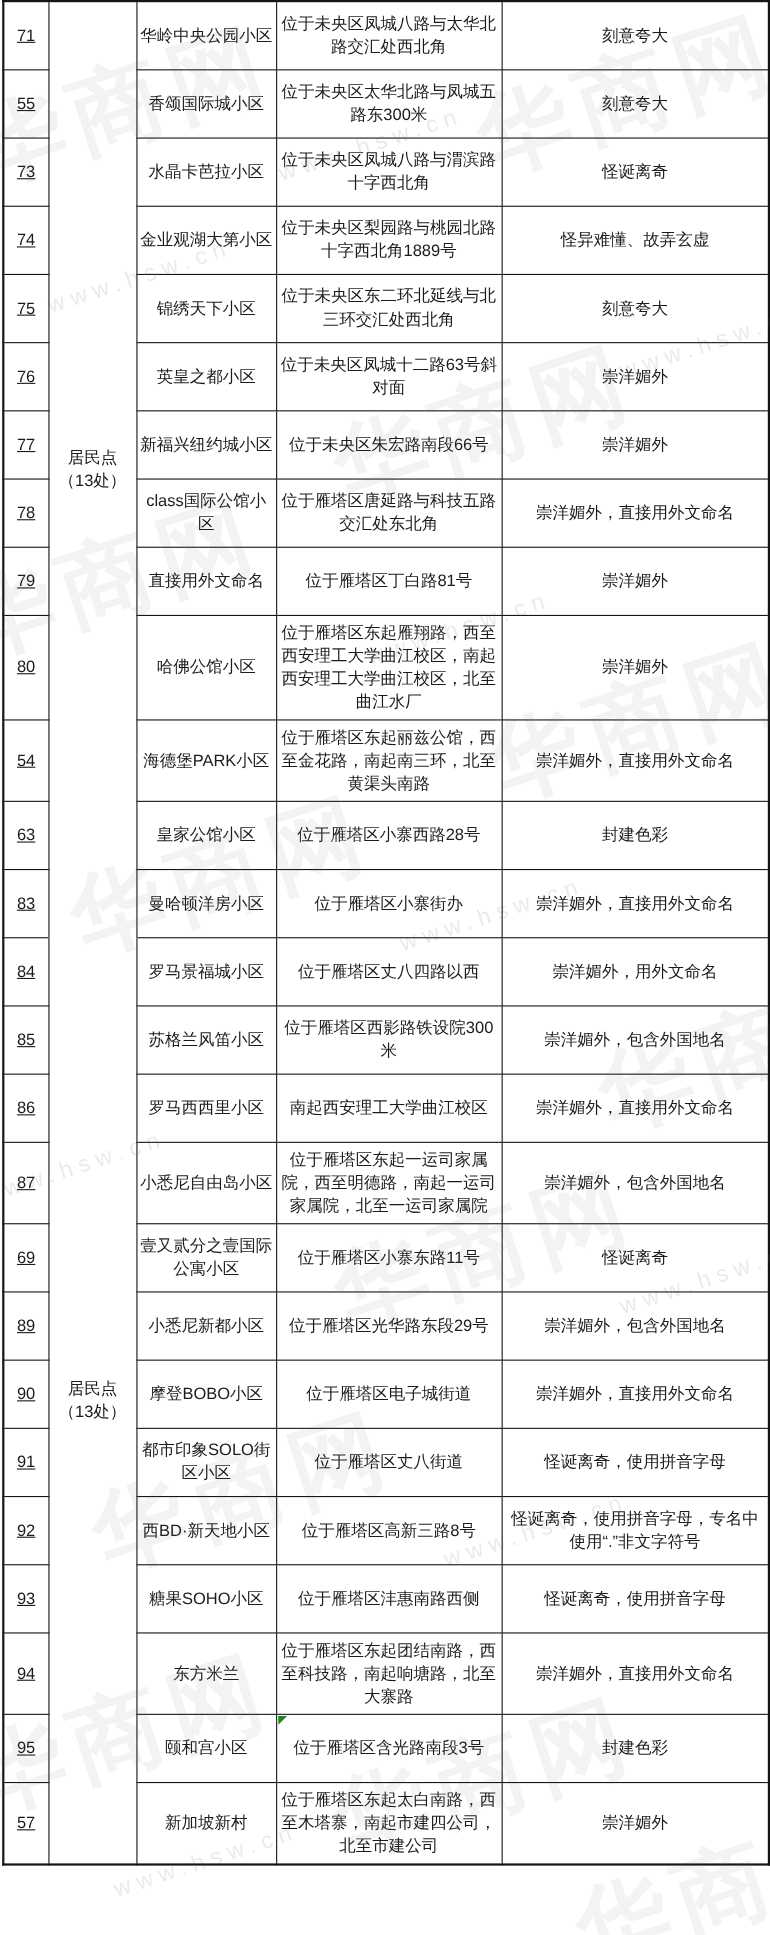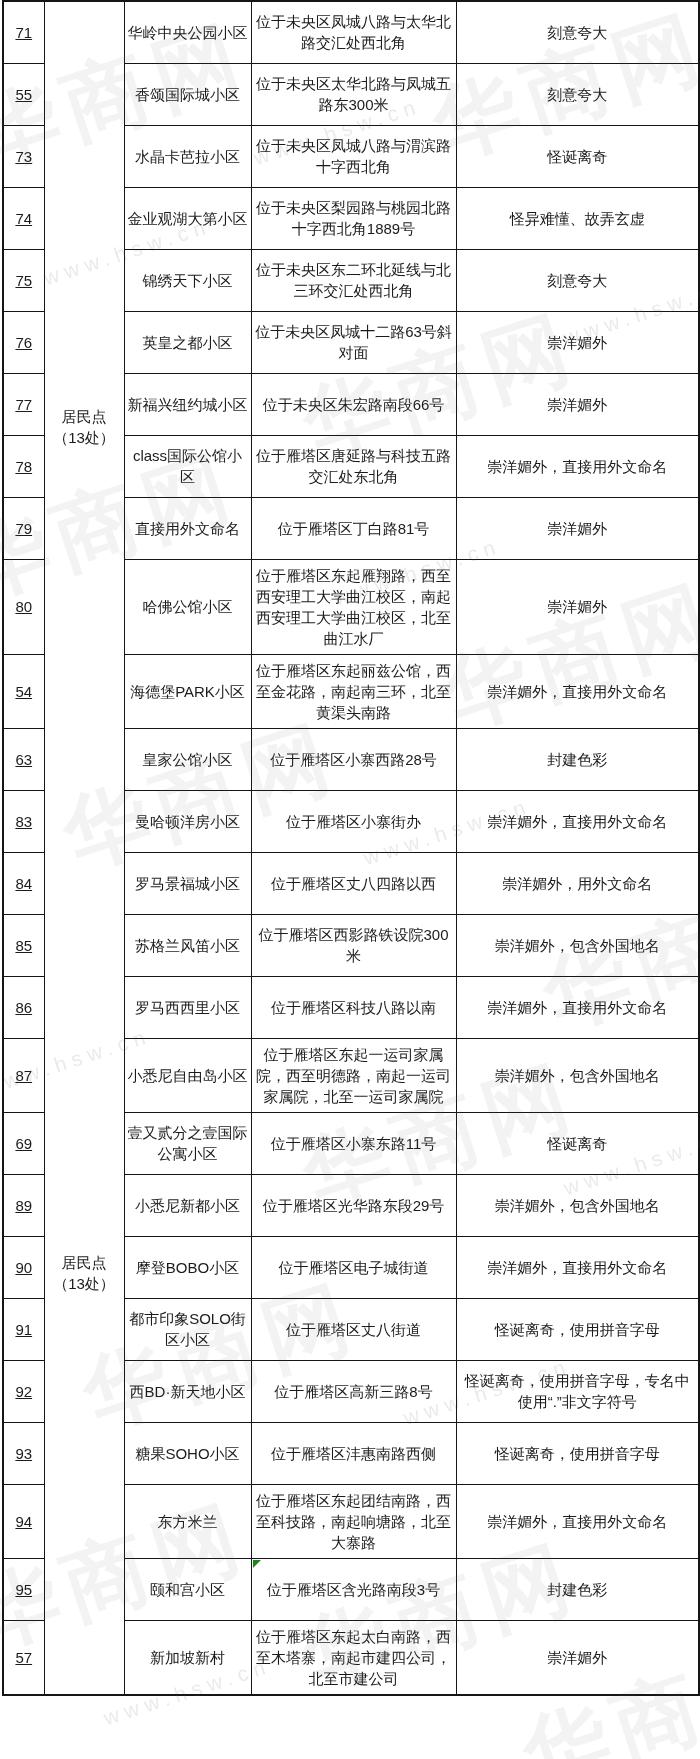--- a/index.html
+++ b/index.html
@@ -193,21 +193,21 @@
         </tr>
         <tr>
           <td class="col-no"><span>85</span></td>
           <td class="col-name"><span>苏格兰风笛小区</span></td>
           <td class="col-loc"><span>位于雁塔区西影路铁设院300米</span></td>
           <td class="col-reason"><span>崇洋媚外，包含外国地名</span></td>
         </tr>
         <tr>
           <td class="col-no"><span>86</span></td>
           <td class="col-name"><span>罗马西西里小区</span></td>
-          <td class="col-loc"><span>位于雁塔区科技八路以南</span></td>
+          <td class="col-loc"><span>南起西安理工大学曲江校区</span></td>
           <td class="col-reason"><span>崇洋媚外，直接用外文命名</span></td>
         </tr>
         <tr>
           <td class="col-no"><span>87</span></td>
           <td class="col-name"><span>小悉尼自由岛小区</span></td>
           <td class="col-loc"><span>位于雁塔区东起一运司家属院，西至明德路，南起一运司家属院，北至一运司家属院</span></td>
           <td class="col-reason"><span>崇洋媚外，包含外国地名</span></td>
         </tr>
         <tr>
           <td class="col-no"><span>69</span></td>

